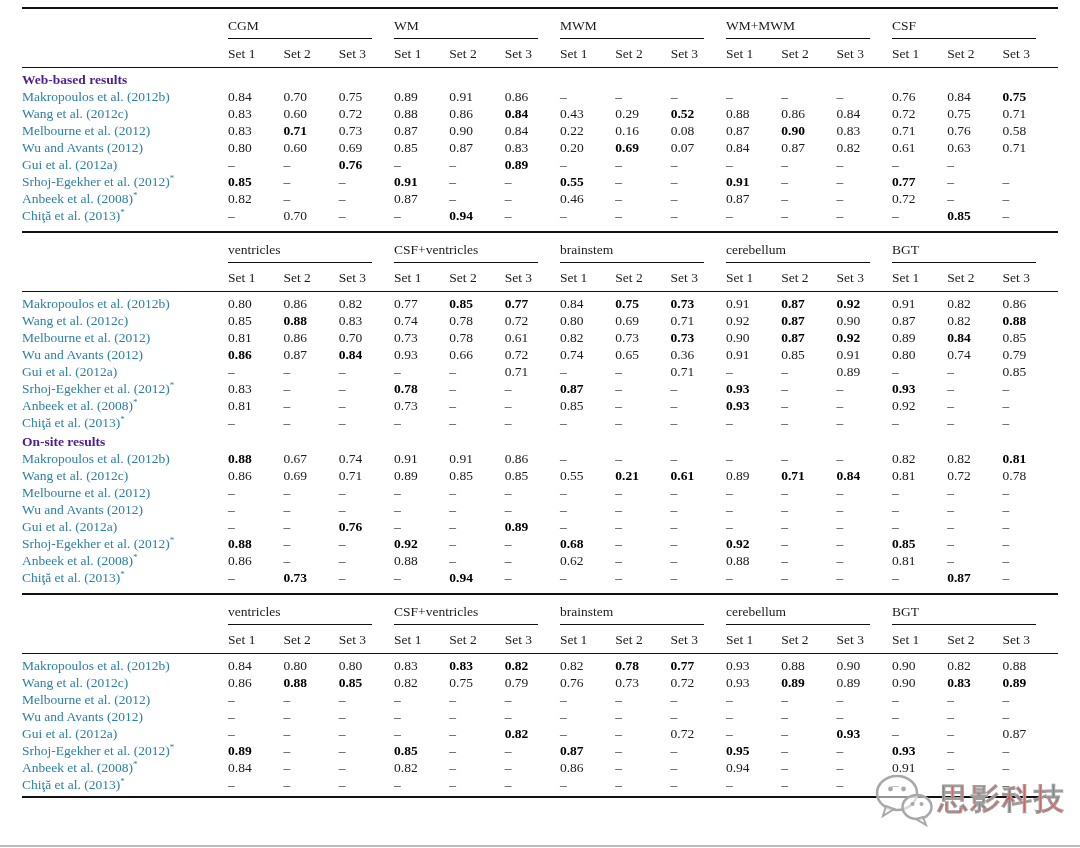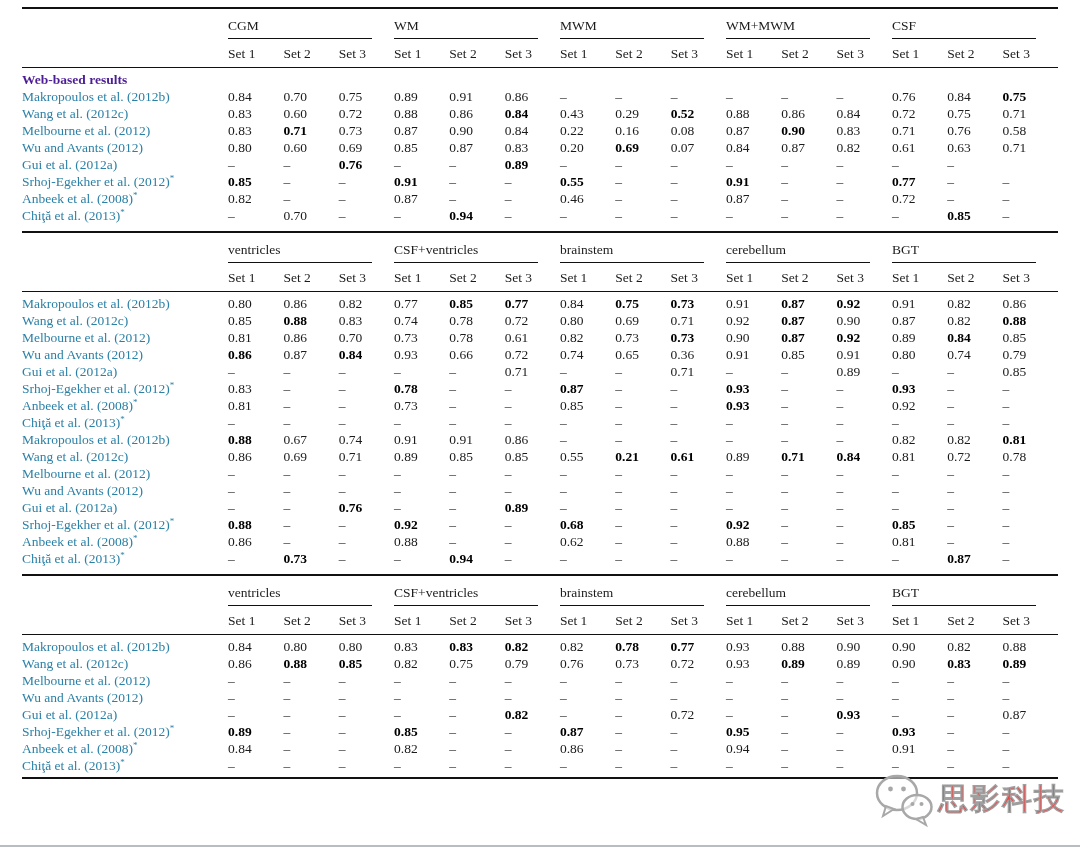--- a/index.html
+++ b/index.html
@@ -450,20 +450,23 @@
             <td class="val">–</td>
             <td class="val">–</td>
             <td class="val">–</td>
             <td class="val">–</td>
             <td class="val">–</td>
             <td class="val">–</td>
             <td class="val">–</td>
             <td class="val">–</td>
           </tr>
           <tr>
+            <td colspan="16" class="sec-label">On-site results</td>
+          </tr>
+          <tr>
             <td class="method">Makropoulos et al. (2012b)</td>
             <td class="val"><b>0.88</b></td>
             <td class="val">0.67</td>
             <td class="val">0.74</td>
             <td class="val">0.91</td>
             <td class="val">0.91</td>
             <td class="val">0.86</td>
             <td class="val">–</td>
             <td class="val">–</td>
             <td class="val">–</td>

